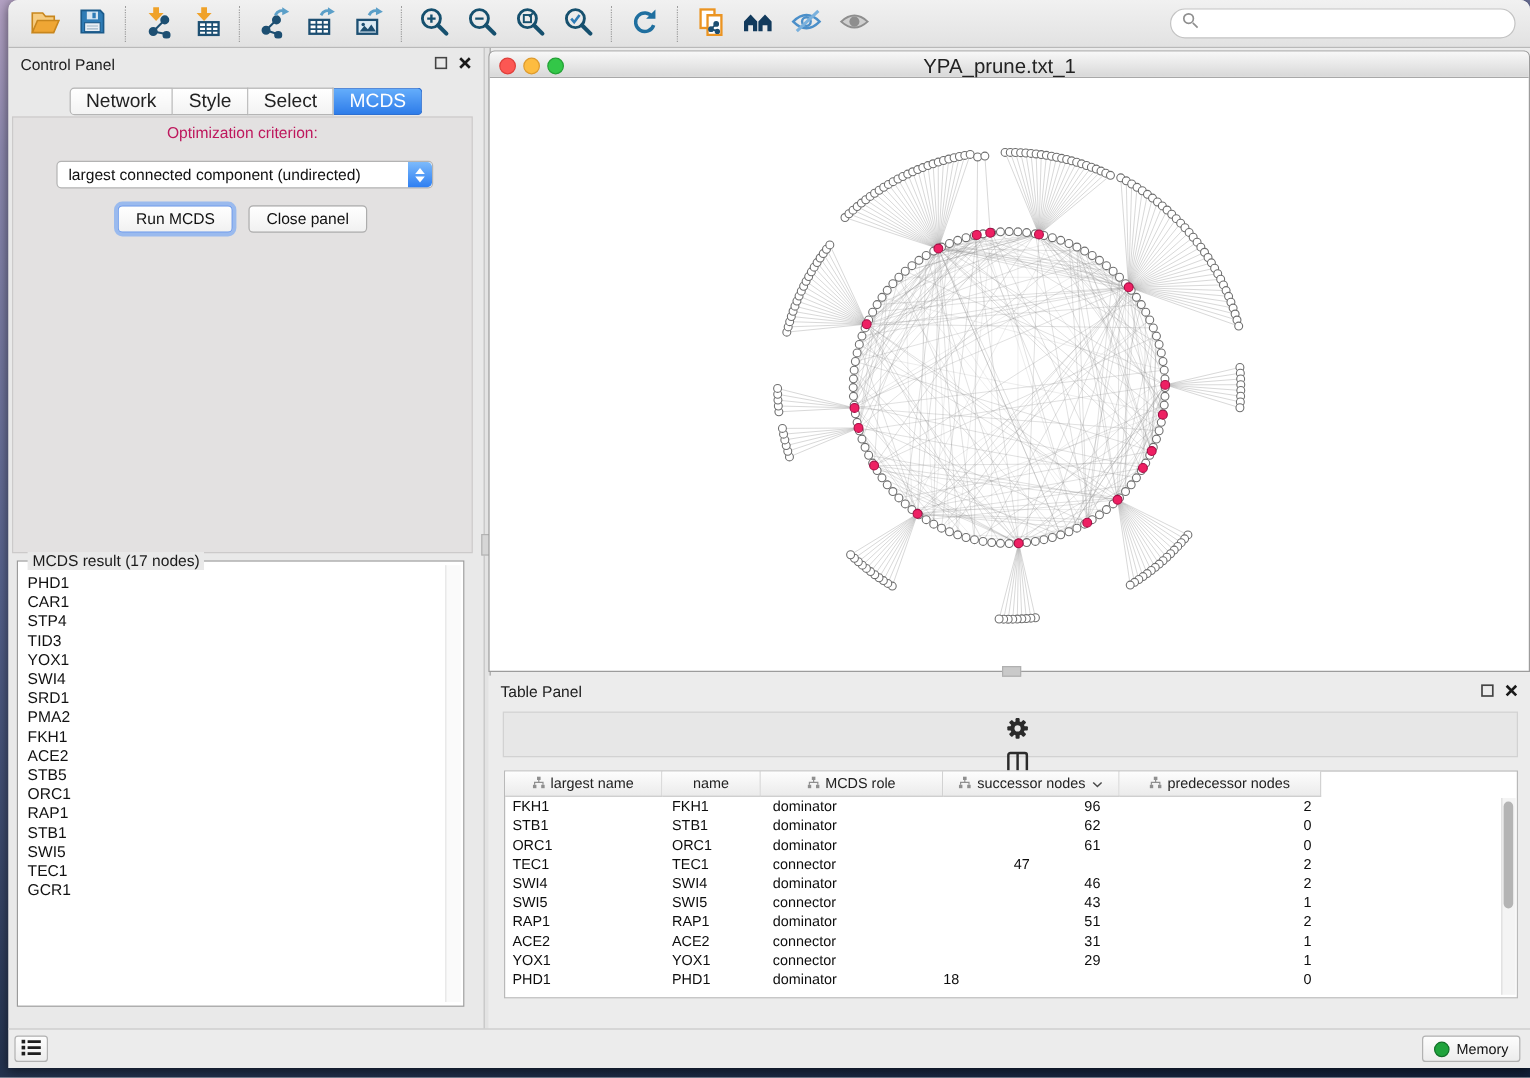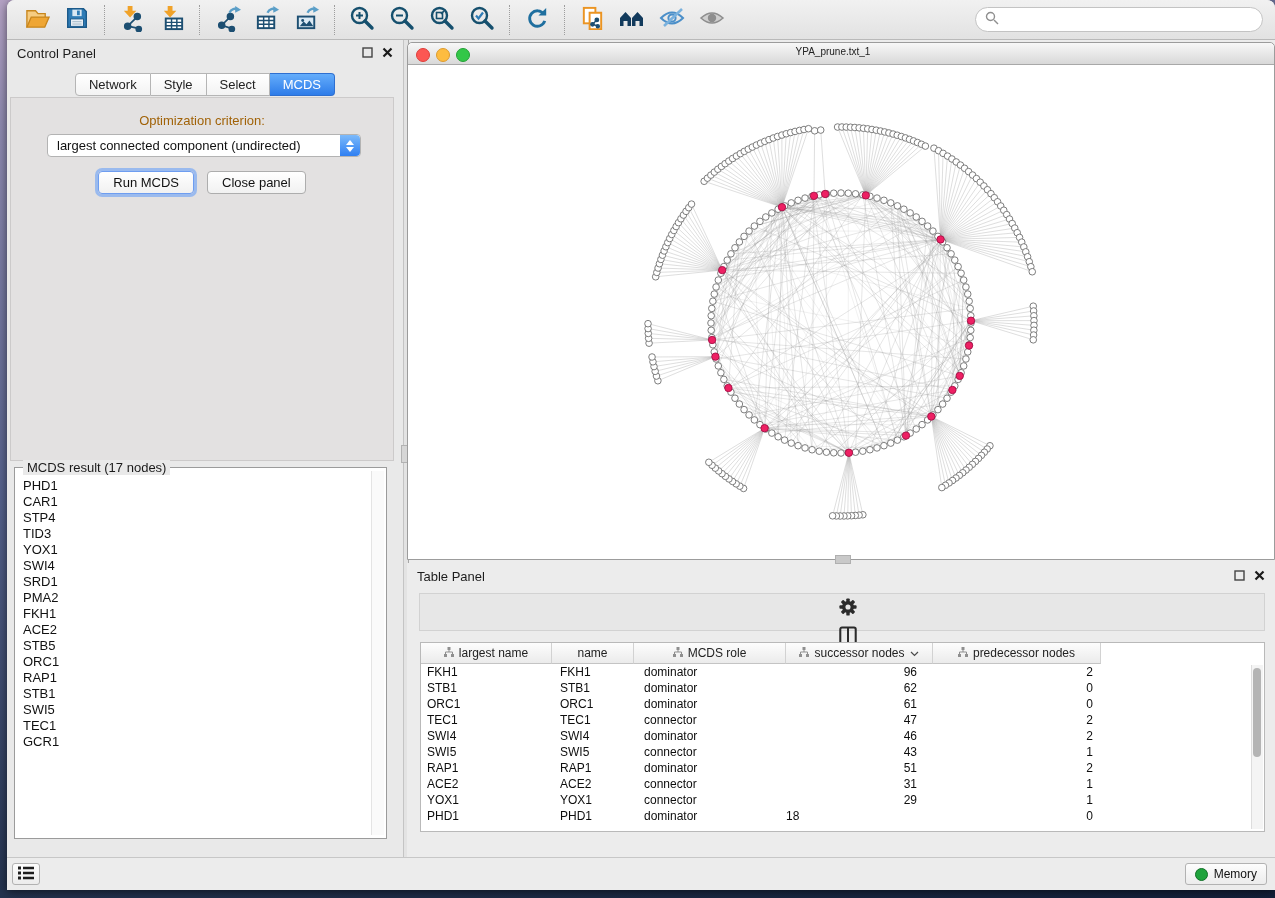--- a/index.html
+++ b/index.html
@@ -18,28 +18,28 @@
     background:transparent;border:none;flex:0 0 auto;}
   .tb-sep{width:0;height:30px;border-left:1px dotted #9d9d9d;margin:0 7px;flex:0 0 auto;}
   .search-wrap{position:absolute;right:12px;top:7px;width:288px;height:25px;background:#fff;
     border:1px solid #c3c3c3;border-radius:13px;display:flex;align-items:center;padding-left:9px;box-sizing:border-box;}
   .search-wrap input{border:none;outline:none;flex:1;font-size:13px;background:transparent;margin-left:6px;color:#333;}
   
   .control-panel{position:absolute;left:0;top:40px;width:396px;height:818px;background:#e9e9e9;}
   .panel-header{height:27px;display:flex;align-items:center;padding:0 10px;font-size:13px;color:#1d1d1d;}
   .win-btns{margin-left:auto;display:flex;align-items:center;gap:9px;}
   .cp-tabs{position:absolute;top:33px;left:0;width:100%;display:flex;justify-content:center;}
-  .tab{height:21px;line-height:21px;padding:0 13px;font-size:13px;color:#222;
+  .tab{height:21px;line-height:21px;padding:0 13px;font-size:16px;color:#222;
     background:linear-gradient(#fff,#f3f3f3);border:1px solid #b5b5b5;border-left:none;cursor:default;}
   .tab:first-child{border-left:1px solid #b5b5b5;border-radius:4px 0 0 4px;}
   .tab:last-child{border-radius:0 4px 4px 0;}
   .tab.active{background:linear-gradient(#64adfb,#2e7ce9);border-color:#2e6fd0;color:#fff;}
   .options-panel{position:absolute;left:3px;top:57px;width:382px;height:362px;
     background:#e3e1e1;border:1px solid #cccaca;}
-  .opt-label{margin-top:15px;text-align:center;font-size:13px;color:#a16207;}
+  .opt-label{margin-top:5px;text-align:center;font-size:13px;color:#be185d;}
   .select{position:absolute;left:36px;top:36px;width:314px;height:23px;background:#fff;
     border:1px solid #b3b3b3;border-radius:4px;font-size:13px;box-sizing:border-box;}
   .select .val{position:absolute;left:9px;top:3px;color:#111;}
   .stepper{position:absolute;right:0;top:0;width:20px;height:100%;border-radius:0 4px 4px 0;
     background:linear-gradient(#7cbafb,#2f7ff2);display:flex;flex-direction:column;align-items:center;justify-content:center;gap:2px;}
   .stepper i{display:block;width:0;height:0;border-left:4px solid transparent;border-right:4px solid transparent;}
   .stepper .up{border-bottom:5px solid #fff;}
   .stepper .dn{border-top:5px solid #fff;}
   .btn-row{position:absolute;left:0;top:73px;width:100%;display:flex;justify-content:center;gap:13px;}
   .btn{height:23px;padding:0 14px;font-size:13px;color:#111;border:1px solid #adadad;border-radius:4px;
@@ -54,21 +54,21 @@
   
   .vsplit{position:absolute;left:396px;top:40px;width:4px;height:818px;background:#e3e3e3;
     border-left:1px solid #c4c4c4;border-right:1px solid #a6a6a6;}
   .vsplit .grip{position:absolute;left:-3px;top:405px;width:9px;height:16px;background:#d6d6d6;border:1px solid #b2b2b2;}
   
   .net-frame{position:absolute;left:400px;top:42px;width:868px;height:518px;background:#fff;
     border:1px solid #9c9c9c;border-radius:5px 5px 0 0;box-sizing:border-box;}
   .net-titlebar{height:21px;background:linear-gradient(#f8f8f8,#d8d8d8);border-bottom:1px solid #a8a8a8;
     border-radius:5px 5px 0 0;position:relative;}
   .tl{position:absolute;top:4.5px;width:12px;height:12px;border-radius:50%;}
-  .net-title{position:absolute;left:0;right:16px;top:3px;text-align:center;font-size:10px;color:#222;}
+  .net-title{position:absolute;left:0;right:16px;top:3px;text-align:center;font-size:17px;color:#222;}
   .net-canvas{position:absolute;left:0;top:21px;right:0;bottom:0;}
   
   .table-panel{position:absolute;left:400px;top:563px;width:868px;height:295px;background:#ececec;}
   .hsplit-grip{position:absolute;left:428px;top:-8px;width:14px;height:7px;background:#c9c9c9;border:1px solid #b0b0b0;}
   .tp-toolbar{position:absolute;left:12px;right:10px;top:30px;height:38px;background:#e7e7e7;
     border:1px solid #d2d2d2;display:flex;align-items:center;padding-left:12px;gap:0;box-sizing:border-box;flex-direction:column;}
   .tp-btn{width:38px;height:32px;display:flex;align-items:center;justify-content:center;background:transparent;border:none;}
   .fx{font-family:"Liberation Serif",serif;font-style:italic;font-size:19px;color:#b3b3b3;}
   .tbl{position:absolute;left:13px;top:79px;width:845px;height:190px;background:#fff;border:1px solid #b9b9b9;box-sizing:border-box;}
   .tbl-head{display:flex;height:21px;}
@@ -1150,21 +1150,21 @@
             <div class="td" style="width: 131px; padding-left: 6px; text-align: left;">ORC1</div>
             <div class="td" style="width: 82px; padding-left: 8px; text-align: left;">ORC1</div>
             <div class="td" style="width: 152px; padding-left: 10px; text-align: left;">dominator</div>
             <div class="td" style="width: 147px; padding-right: 16px; text-align: right;">61</div>
             <div class="td" style="width: 168px; padding-right: 8px; text-align: right;">0</div>
           </div>
           <div class="tr">
             <div class="td" style="width: 131px; padding-left: 6px; text-align: left;">TEC1</div>
             <div class="td" style="width: 82px; padding-left: 8px; text-align: left;">TEC1</div>
             <div class="td" style="width: 152px; padding-left: 10px; text-align: left;">connector</div>
-            <div class="td" style="width: 147px; padding-right: 16px; text-align: right;">47</div>
+            <div class="td" style="width: 147px; padding-right: 16px; text-align: center;">47</div>
             <div class="td" style="width: 168px; padding-right: 8px; text-align: right;">2</div>
           </div>
           <div class="tr">
             <div class="td" style="width: 131px; padding-left: 6px; text-align: left;">SWI4</div>
             <div class="td" style="width: 82px; padding-left: 8px; text-align: left;">SWI4</div>
             <div class="td" style="width: 152px; padding-left: 10px; text-align: left;">dominator</div>
             <div class="td" style="width: 147px; padding-right: 16px; text-align: right;">46</div>
             <div class="td" style="width: 168px; padding-right: 8px; text-align: right;">2</div>
           </div>
           <div class="tr">

